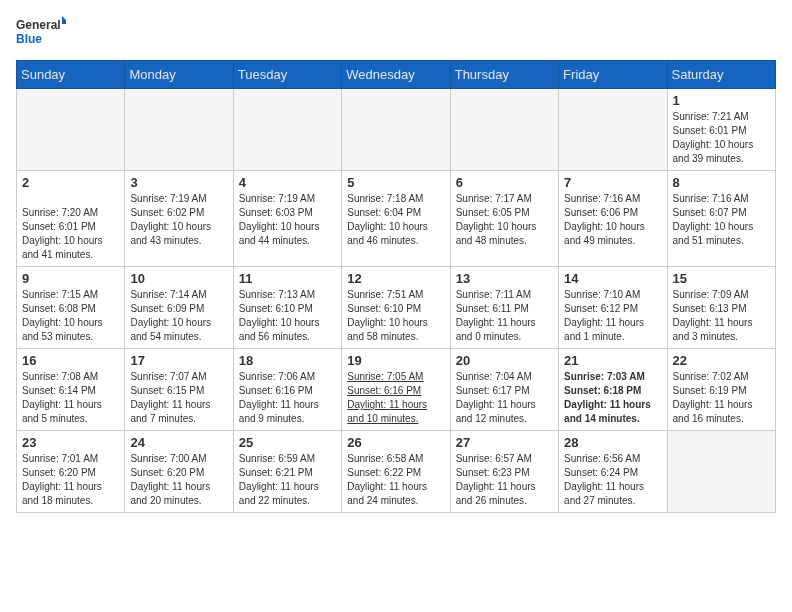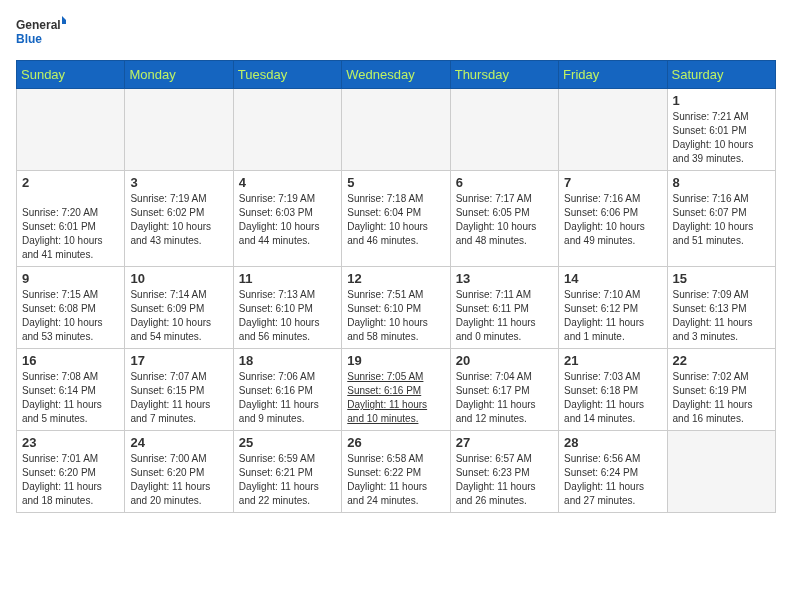--- a/index.html
+++ b/index.html
@@ -33,21 +33,21 @@
       font-size: 16px;
       color: #555;
     }
     .calendar {
       width: 100%;
       border-collapse: collapse;
       border: 1px solid #ccc;
     }
     .calendar th {
       background: #1565c0;
-      color: #bef264;
+      color: #e5e5e5;
       font-size: 13px;
       padding: 6px 4px;
       text-align: left;
       border: 1px solid #1255a0;
       font-weight: normal;
     }
     .calendar td {
       border: 1px solid #ccc;
       vertical-align: top;
       padding: 4px 5px;
@@ -250,21 +250,21 @@
         </td>
         <td>
           <span class="day-num">20</span>
           <div class="day-info" style="white-space: pre-line;">Sunrise: 7:04 AM
 Sunset: 6:17 PM
 Daylight: 11 hours
 and 12 minutes.</div>
         </td>
         <td>
           <span class="day-num">21</span>
-          <div class="day-info" style="white-space: pre-line;">Sunrise: 7:03 AM
+          <div class="day-info" style="white-space: pre-line; font-weight: bold;">Sunrise: 7:03 AM
 Sunset: 6:18 PM
 Daylight: 11 hours
 and 14 minutes.</div>
         </td>
         <td>
           <span class="day-num">22</span>
           <div class="day-info" style="white-space: pre-line;">Sunrise: 7:02 AM
 Sunset: 6:19 PM
 Daylight: 11 hours
 and 16 minutes.</div>

